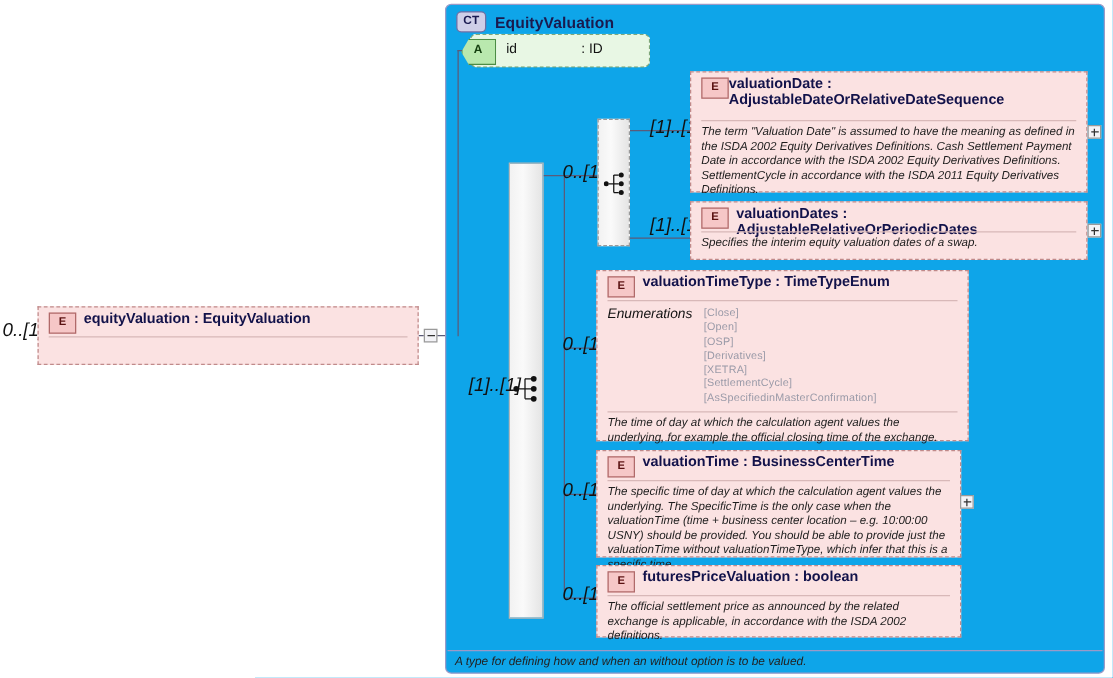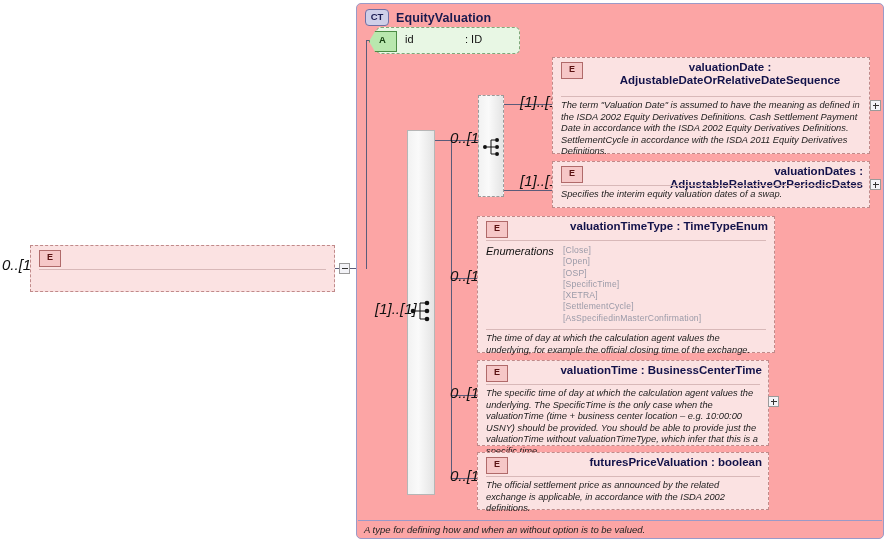--- a/index.html
+++ b/index.html
@@ -1,21 +1,21 @@
 <!DOCTYPE html>
 <html><head>
 <meta charset="utf-8">
 <style>
   html,body{margin:0;padding:0;background:#ffffff;}
   body{width:890px;height:542px;font-family:"Liberation Sans",sans-serif;overflow:hidden;}
   #root{position:relative;width:890px;height:542px;}
 
   
   .ct-box{position:absolute;left:356px;top:3px;width:528px;height:536px;
-    background:#fca5a5;border:1px solid #9a9ac8;border-radius:5px;box-sizing:border-box;}
+    background:#0ea5e9;border:1px solid #9a9ac8;border-radius:5px;box-sizing:border-box;}
   .ct-head{position:absolute;left:8px;top:5px;display:flex;align-items:center;gap:7px;}
   .ct-tag{width:22px;height:15px;border:1px solid #6f6fa4;border-radius:4px;background:#cfcfe8;
     font-size:9.5px;line-height:13px;text-align:center;color:#1a1a50;font-weight:bold;}
   .ct-title{font-size:12.5px;font-weight:bold;color:#1a1a4e;letter-spacing:.1px;}
   .ct-footline{position:absolute;left:1px;right:1px;top:516px;height:1px;background:#9a9ac8;}
   .ct-foot{position:absolute;left:7px;top:520px;font-size:9.5px;font-style:italic;color:#222;}
 
   
   .attr{position:absolute;left:376px;top:27px;width:144px;height:27px;
     background:#e8f7e4;border:1px dashed #7fa87a;border-radius:5px;box-sizing:border-box;}
@@ -24,21 +24,21 @@
   .attr-hex span{position:absolute;left:9px;top:2px;font-size:9.5px;font-weight:bold;color:#14400f;}
   .attr-name{position:absolute;left:28px;top:5px;font-size:11px;color:#111;}
   .attr-type{position:absolute;left:88px;top:5px;font-size:11px;color:#111;}
 
   
   .ebox{position:absolute;background:#fbe2e2;border:1px dashed #c08a8a;box-sizing:border-box;}
   .ebox .hdr{position:relative;height:22px;}
   .ebox .etag{position:absolute;left:8px;top:4px;width:20px;height:15px;background:#f6c7c7;
     border:1px solid #b06a6a;font-size:9px;line-height:13px;text-align:center;color:#5a1111;font-weight:bold;}
   .ebox .ttl{position:absolute;left:36px;top:3px;right:6px;font-size:11.5px;font-weight:bold;color:#12124a;
-    line-height:13px;text-align:right;}
+    line-height:13px;}
   .ebox .rule{position:absolute;left:8px;right:8px;height:1px;background:#d8b8b8;}
   .ebox .doc{position:absolute;left:8px;right:8px;font-size:9.3px;font-style:italic;color:#1d1d1d;line-height:11.6px;}
 
   
   .enum-label{position:absolute;left:8px;font-size:11px;font-style:italic;color:#111;}
   .enum-list{position:absolute;left:85px;font-size:8.6px;color:#9a9aa8;line-height:11.3px;letter-spacing:.2px;}
 
   
   .lbox{position:absolute;left:30px;top:245px;width:305px;height:47px;}
 
@@ -67,20 +67,21 @@
 </head>
 <body>
 
 <div id="root">
 
   <div class="card" style="left:2px;top:256px;">0..[1]</div>
 
   <div class="ebox lbox">
     <div class="hdr">
       <div class="etag">E</div>
+      <div class="ttl">equityValuation : EquityValuation</div>
     </div>
     <div class="rule" style="top:23px;"></div>
   </div>
 
   <div class="ln lnh" style="left:335px;top:268px;width:5px;"></div>
   <div class="minus" style="left:339px;top:263px;"></div>
   <div class="ln lnh" style="left:350px;top:268px;width:58px;"></div>
 
   <div class="ct-box">
     <div class="ct-head">
@@ -138,21 +139,21 @@
 
   <div class="ln lnh" style="left:504px;top:104px;width:48px;"></div>
   <div class="card" style="left:520px;top:93px;">[1]..[1]</div>
 
   <div class="ln lnh" style="left:504px;top:190px;width:48px;"></div>
   <div class="card" style="left:520px;top:172px;">[1]..[1]</div>
 
   <div class="ebox" style="left:552px;top:57px;width:318px;height:97px;">
     <div class="hdr">
       <div class="etag">E</div>
-      <div class="ttl" style="text-align:center;padding-left:12px;left:30px;right:4px;">valuationDate : AdjustableDateOrRelativeDateSequence</div>
+      <div class="ttl" style="text-align:left;padding-left:0;left:30px;right:4px;">valuationDate : AdjustableDateOrRelativeDateSequence</div>
     </div>
     <div class="rule" style="top:38px;"></div>
     <div class="doc" style="top:42px;">The term "Valuation Date" is assumed to have the meaning as defined in the ISDA 2002 Equity Derivatives Definitions. Cash Settlement Payment Date in accordance with the ISDA 2002 Equity Derivatives Definitions. SettlementCycle in accordance with the ISDA 2011 Equity Derivatives Definitions.</div>
   </div>
   <div class="plus" style="left:870px;top:100px;"></div>
 
   <div class="ebox" style="left:552px;top:161px;width:318px;height:47px;">
     <div class="hdr">
       <div class="etag">E</div>
       <div class="ttl">valuationDates : AdjustableRelativeOrPeriodicDates</div>
@@ -169,21 +170,21 @@
     <div class="hdr">
       <div class="etag">E</div>
       <div class="ttl">valuationTimeType : TimeTypeEnum</div>
     </div>
     <div class="rule" style="top:23px;"></div>
     <div class="enum-label" style="top:28px;">Enumerations</div>
     <div class="enum-list" style="top:28px;">
         <div>[Close]</div>
         <div>[Open]</div>
         <div>[OSP]</div>
-        <div>[SpecificTime]</div>
+        <div>[Derivatives]</div>
         <div>[XETRA]</div>
         <div>[SettlementCycle]</div>
         <div>[AsSpecifiedinMasterConfirmation]</div>
       </div>
     <div class="rule" style="top:112px;"></div>
     <div class="doc" style="top:116px;">The time of day at which the calculation agent values the underlying, for example the official closing time of the exchange.</div>
   </div>
 
   <div class="ln lnh" style="left:451px;top:395px;width:26px;"></div>
   <div class="card" style="left:450px;top:384px;">0..[1]</div>

